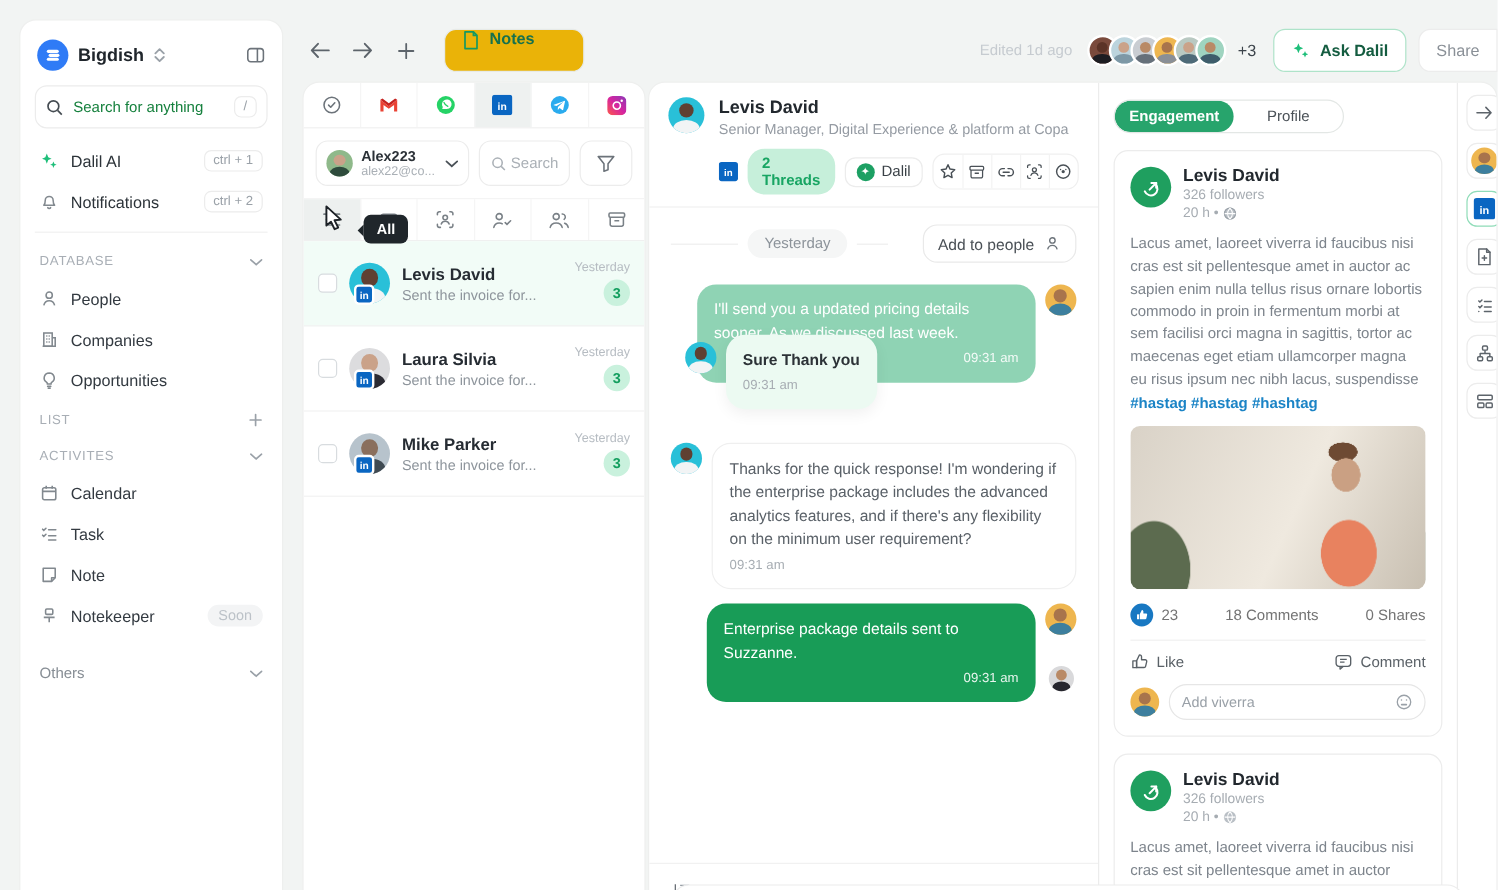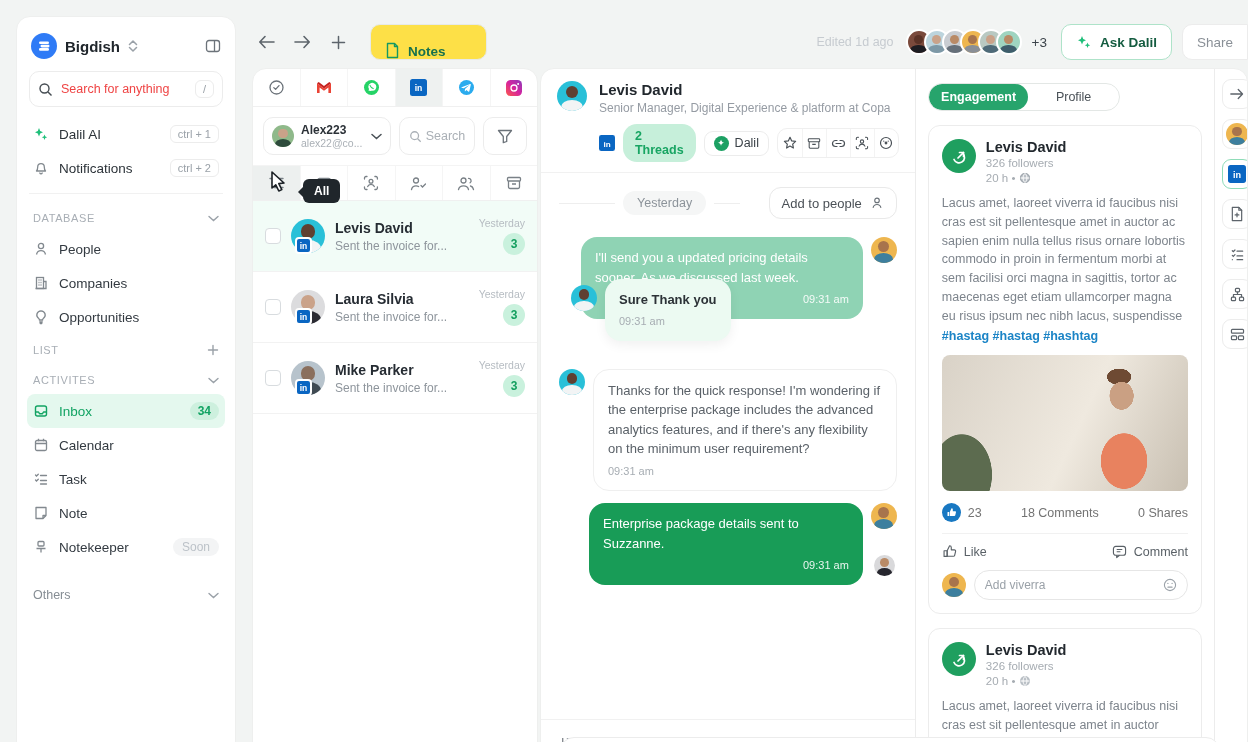--- a/index.html
+++ b/index.html
@@ -13,37 +13,37 @@
   .avatar{border-radius:50%;position:relative;overflow:hidden;background:var(--bg,#ccc);flex:none;}
   .avatar::before{content:"";position:absolute;width:42%;height:42%;border-radius:50%;background:var(--skin,#b98a66);left:29%;top:16%;}
   .avatar::after{content:"";position:absolute;width:74%;height:48%;border-radius:50% 50% 0 0;background:var(--shirt,#444);left:13%;top:63%;}
 
   
   .sidebar{left:16px;top:16px;width:220px;bottom:-24px;padding:10px;}
   .ws-row{display:flex;align-items:center;gap:8px;padding:6px 4px 10px 4px;}
   .ws-logo{width:26px;height:26px;border-radius:50%;background:#2f7bf6;display:flex;align-items:center;justify-content:center;}
   .ws-name{font-size:15px;font-weight:bold;color:#20262c;}
   .searchbox{display:flex;align-items:center;gap:8px;border:1px solid #ececec;border-radius:10px;height:36px;padding:0 8px;margin:2px 2px 10px 2px;}
-  .searchbox .ph{font-size:12.5px;color:#ef4444;flex:1;}
+  .searchbox .ph{font-size:12.5px;color:#15803d;flex:1;}
   .key{border:1px solid #ececec;border-radius:6px;font-size:11px;color:#9aa1a8;padding:2px 7px;background:#fff;}
   .navitem{display:flex;align-items:center;gap:10px;height:34px;padding:0 6px;border-radius:8px;font-size:13.5px;color:#2c3339;}
   .navitem .grow{flex:1;}
   .sb-divider{border-top:1px solid #f1f1f1;margin:8px 2px;}
   .sec-title{display:flex;align-items:center;font-size:11px;letter-spacing:.6px;color:#a8aeb5;padding:10px 6px 8px 6px;}
   .sec-title .grow{flex:1;}
   .dbitem{display:flex;align-items:center;gap:10px;height:34px;padding:0 6px;font-size:13.5px;color:#333a41;border-radius:8px;}
   .active-inbox{background:#e4f8ee;color:#12a363;}
   .active-inbox .cnt{margin-left:auto;background:#cdf0de;color:#12a363;font-size:12px;font-weight:bold;border-radius:10px;padding:2px 8px;}
   .soon{margin-left:auto;background:#f3f4f5;color:#bcc2c8;font-size:12px;border-radius:10px;padding:2px 9px;}
   .icon-gray{color:#82898f;}
 
   
   .topbar{position:absolute;left:252px;top:22px;right:0;height:40px;display:flex;align-items:center;}
   .tb-btn{width:28px;height:28px;display:flex;align-items:center;justify-content:center;color:#5d646b;}
-  .notes-tab{display:flex;align-items:flex-end;gap:8px;border:1px solid #e7eae8;border-radius:10px;background:#fde047;height:36px;padding:0 40px 0 14px;margin-left:18px;}
+  .notes-tab{display:flex;align-items:flex-start;gap:8px;border:1px solid #e7eae8;border-radius:10px;background:#eab308;height:36px;padding:0 40px 0 14px;margin-left:18px;}
   .notes-tab span{font-size:13.5px;font-weight:bold;color:#17714d;}
   .tb-right{margin-left:auto;display:flex;align-items:center;}
   .edited{font-size:12.5px;color:#c6cbd0;margin-right:12px;}
   .av-stack{display:flex;}
   .av-stack .avatar{width:26px;height:26px;border:2px solid #fff;margin-left:-8px;}
   .plus13{font-size:13.5px;color:#3c434a;margin:0 14px 0 10px;}
   .ask-dalil{display:flex;align-items:center;gap:8px;border:1px solid #aee3c9;border-radius:10px;height:36px;padding:0 14px;background:#fff;font-size:13.5px;font-weight:bold;color:#145c40;}
   .share-btn{border:1px solid #ececec;border-radius:10px 0 0 10px;height:36px;display:flex;align-items:center;padding:0 14px;margin-left:10px;font-size:13.5px;color:#8a9097;background:#fff;}
 
   
@@ -242,28 +242,20 @@
         <path d="M6 1.5v9M1.5 6h9"></path>
       </svg>
   </div>
 
   <div class="sec-title">
     <span>ACTIVITES</span>
       <span class="grow"></span>
     <svg width="11" height="7" viewBox="0 0 11 7" fill="none" stroke="#9aa1a8" stroke-width="1.4" stroke-linecap="round">
         <path d="M1 1.5l4.5 4L10 1.5"></path>
       </svg>
-  </div>
-  <div class="dbitem active-inbox">
-    <svg width="16" height="16" viewBox="0 0 16 16" fill="none" stroke="#12a363" stroke-width="1.4" stroke-linejoin="round">
-        <rect x="2.5" y="3" width="11" height="10" rx="2"></rect>
-        <path d="M2.5 9h3l1 1.7h3L10.5 9h3"></path>
-      </svg>
-    <span>Inbox</span>
-    <span class="cnt">34</span>
   </div>
   <div class="dbitem">
     <svg class="icon-gray" width="16" height="16" viewBox="0 0 16 16" fill="none" stroke="currentColor" stroke-width="1.3">
         <rect x="2.5" y="3.5" width="11" height="10" rx="1.5"></rect>
         <path d="M2.5 6.5h11M5.5 1.8v2.4M10.5 1.8v2.4"></path>
       </svg>
     <span>Calendar</span>
   </div>
   <div class="dbitem">
     <svg class="icon-gray" width="16" height="16" viewBox="0 0 16 16" fill="none" stroke="currentColor" stroke-width="1.3" stroke-linecap="round">

